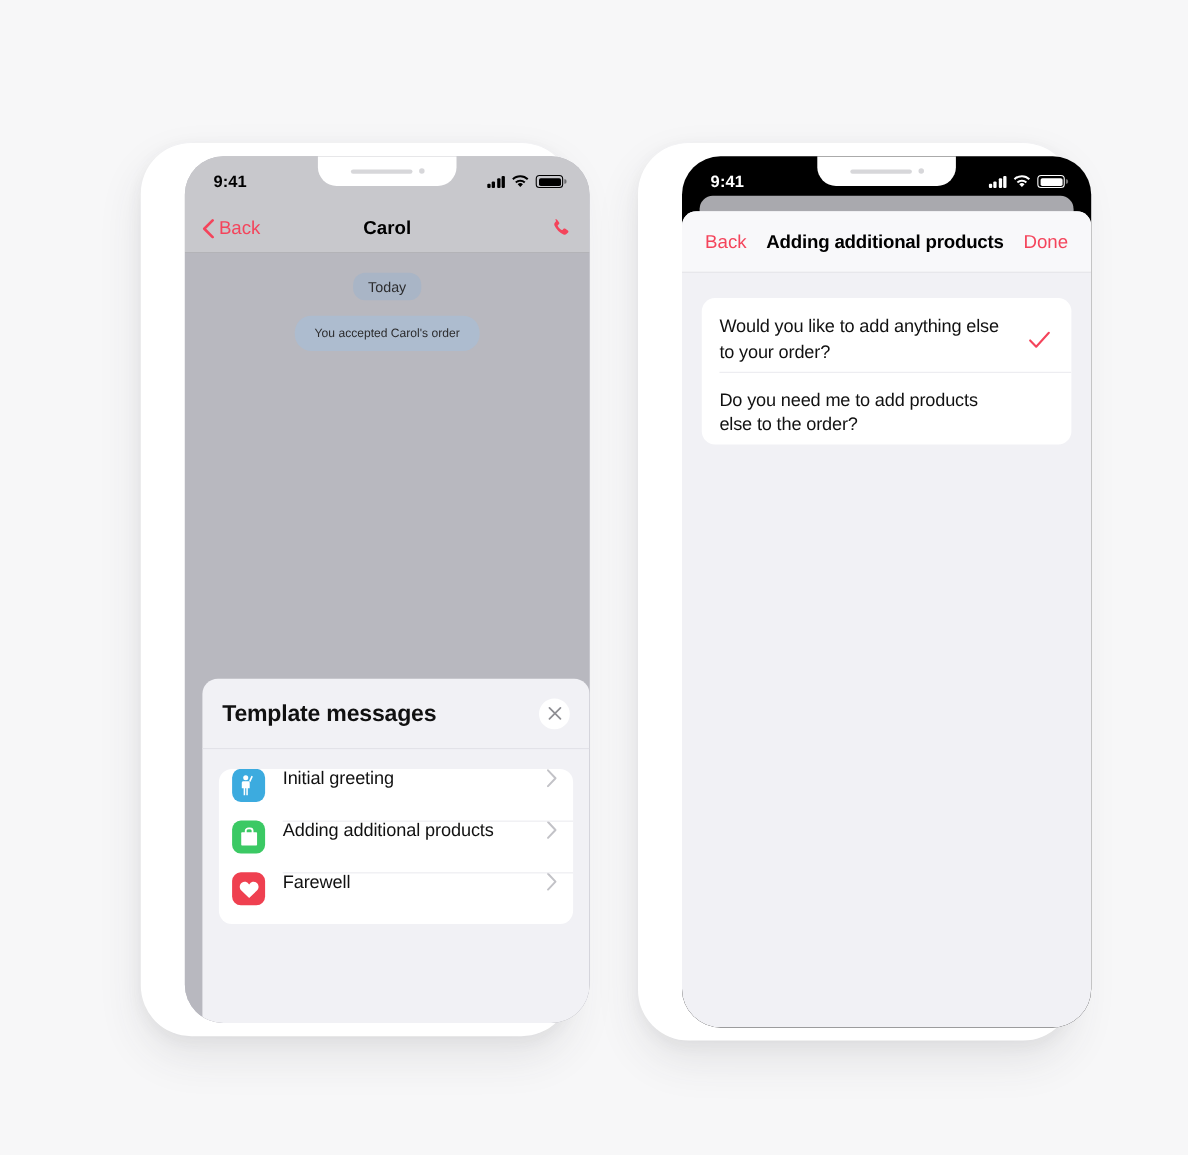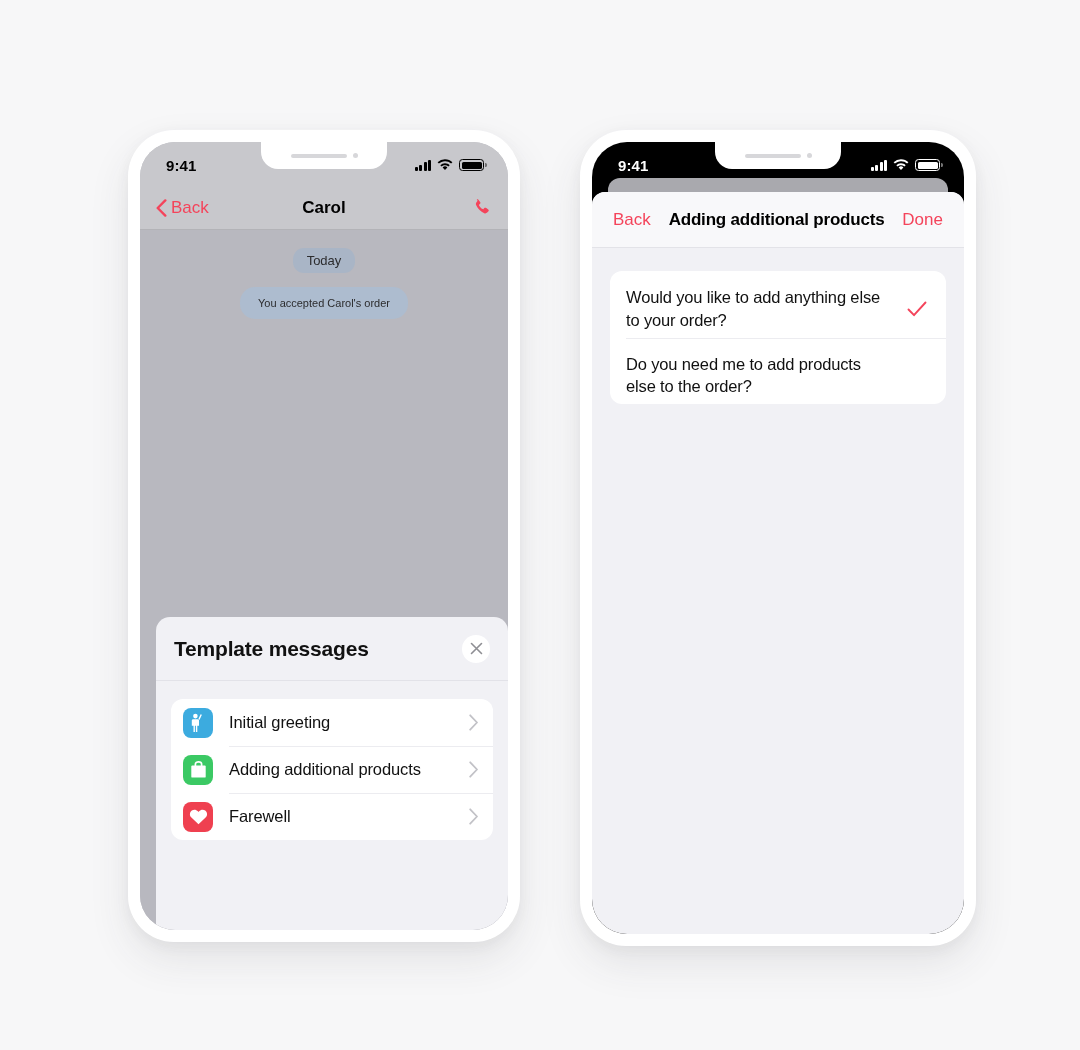--- a/index.html
+++ b/index.html
@@ -30,20 +30,21 @@
     border-radius: 46px;
     box-shadow: 0 18px 40px rgba(60,60,70,0.10), 0 4px 14px rgba(60,60,70,0.06);
     padding: 12px;
   }
   .phone-screen {
     position: relative;
     width: 100%;
     height: 100%;
     border-radius: 35px;
     overflow: hidden;
+    margin-left: 28px;
   }
 
   #phone-left  { left: 128px; top: 130px; width: 392px; height: 812px; }
   #phone-right { left: 580px; top: 130px; width: 396px; height: 816px; }
 
   
   .notch {
     position: absolute;
     top: 0;
     left: 50%;
@@ -221,21 +222,20 @@
   .tpl-close svg { display: block; }
 
   .tpl-list {
     margin: 18px 15px 0 15px;
     background: #ffffff;
     border-radius: 12px;
     overflow: hidden;
   }
   .tpl-row {
     display: flex;
-    align-items: center;
     height: 47px;
     padding: 0 14px 0 12px;
     cursor: pointer;
     position: relative;
   }
   .tpl-row + .tpl-row::before {
     content: "";
     position: absolute;
     left: 58px; right: 0; top: 0;
     height: 1px;

